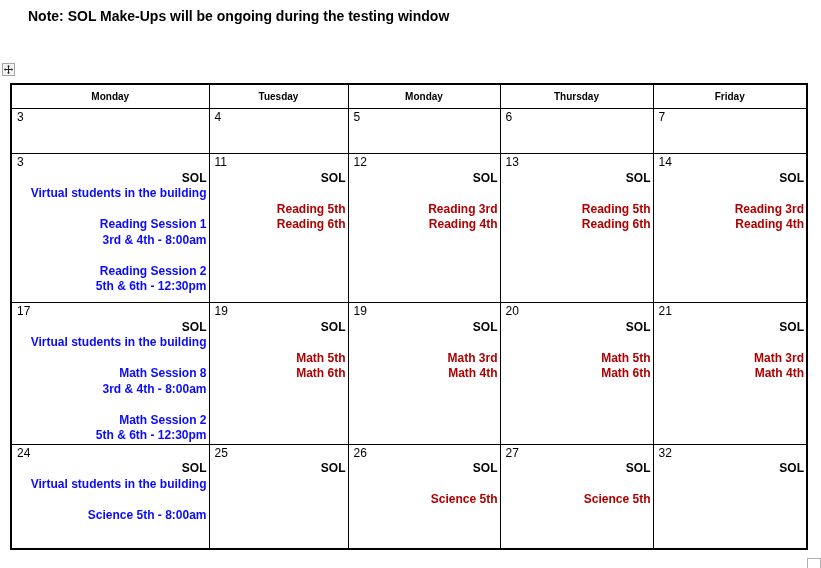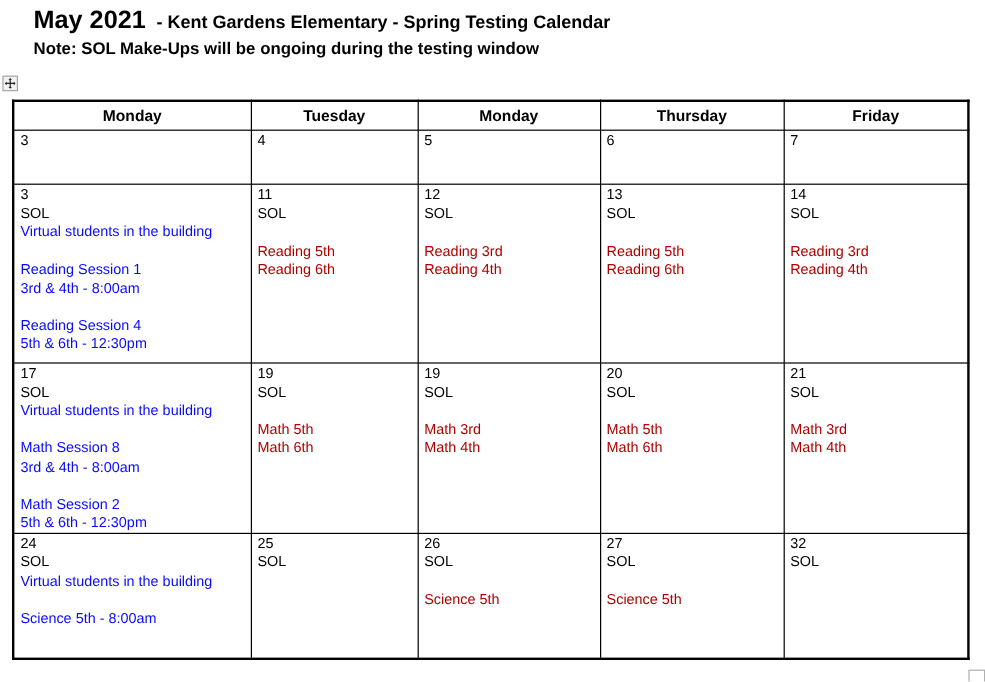--- a/index.html
+++ b/index.html
@@ -34,40 +34,36 @@
   table.calendar {
     position:absolute; left:10px; top:83px;
     border-collapse:collapse; table-layout:fixed;
     border:2px solid #000;
   }
   table.calendar th, table.calendar td {
     border:1px solid #000; padding:0; vertical-align:top;
     overflow:hidden;
   }
   table.calendar th {
-    font-size:13px; font-weight:bold; text-align:center;
+    font-size:10px; font-weight:bold; text-align:center;
     height:23px; vertical-align:middle;
   }
   table.calendar td { font-size:12px; background:#fff; }
   .cell-inner { padding:1px 2px 0 5px; }
   .cell-date { font-weight:normal; line-height:15.5px; min-height:15.5px; }
-  .ln { font-weight:normal; line-height:15.5px; min-height:15.5px; white-space:nowrap; }
+  .ln { font-weight:bold; line-height:15.5px; min-height:15.5px; white-space:nowrap;text-align:right; }
   .ln.sol  { color:#000; }
   .ln.blue { color:var(--session-blue, #0000FF); }
   .ln.red  { color:var(--subject-red, #B00000); }
   .ln.blank { }
 </style>
 </head>
 <body>
 
 <div class="doc-header">
-  <div class="title-line">
-    <span class="month-title">May 2021</span>
-    <span class="subtitle">- Kent Gardens Elementary - Spring Testing Calendar</span>
-  </div>
   <div class="note-line">Note: SOL Make-Ups will be ongoing during the testing window</div>
 </div>
 
 <div class="move-handle">
   <span style="display:flex;">
     <svg width="9" height="9" viewBox="0 0 9 9" aria-hidden="true">
       <path d="M4.5 0 L6 1.5 H5 V4 H7.5 V3 L9 4.5 L7.5 6 V5 H5 V7.5 H6 L4.5 9 L3 7.5 H4 V5 H1.5 V6 L0 4.5 L1.5 3 V4 H4 V1.5 H3 Z" fill="#222"></path>
     </svg>
   </span>
 </div>
@@ -120,21 +116,21 @@
       <tr style="height: 149px;">
         <td>
           <div class="cell-inner">
             <div class="cell-date">3</div>
             <div class="ln sol">SOL</div>
             <div class="ln blue">Virtual students in the building</div>
             <div class="ln blank"></div>
             <div class="ln blue">Reading Session 1</div>
             <div class="ln blue">3rd &amp; 4th - 8:00am</div>
             <div class="ln blank"></div>
-            <div class="ln blue">Reading Session 4</div>
+            <div class="ln blue">Reading Session 2</div>
             <div class="ln blue">5th &amp; 6th - 12:30pm</div>
           </div>
         </td>
         <td>
           <div class="cell-inner">
             <div class="cell-date">11</div>
             <div class="ln sol">SOL</div>
             <div class="ln blank"></div>
             <div class="ln red">Reading 5th</div>
             <div class="ln red">Reading 6th</div>

